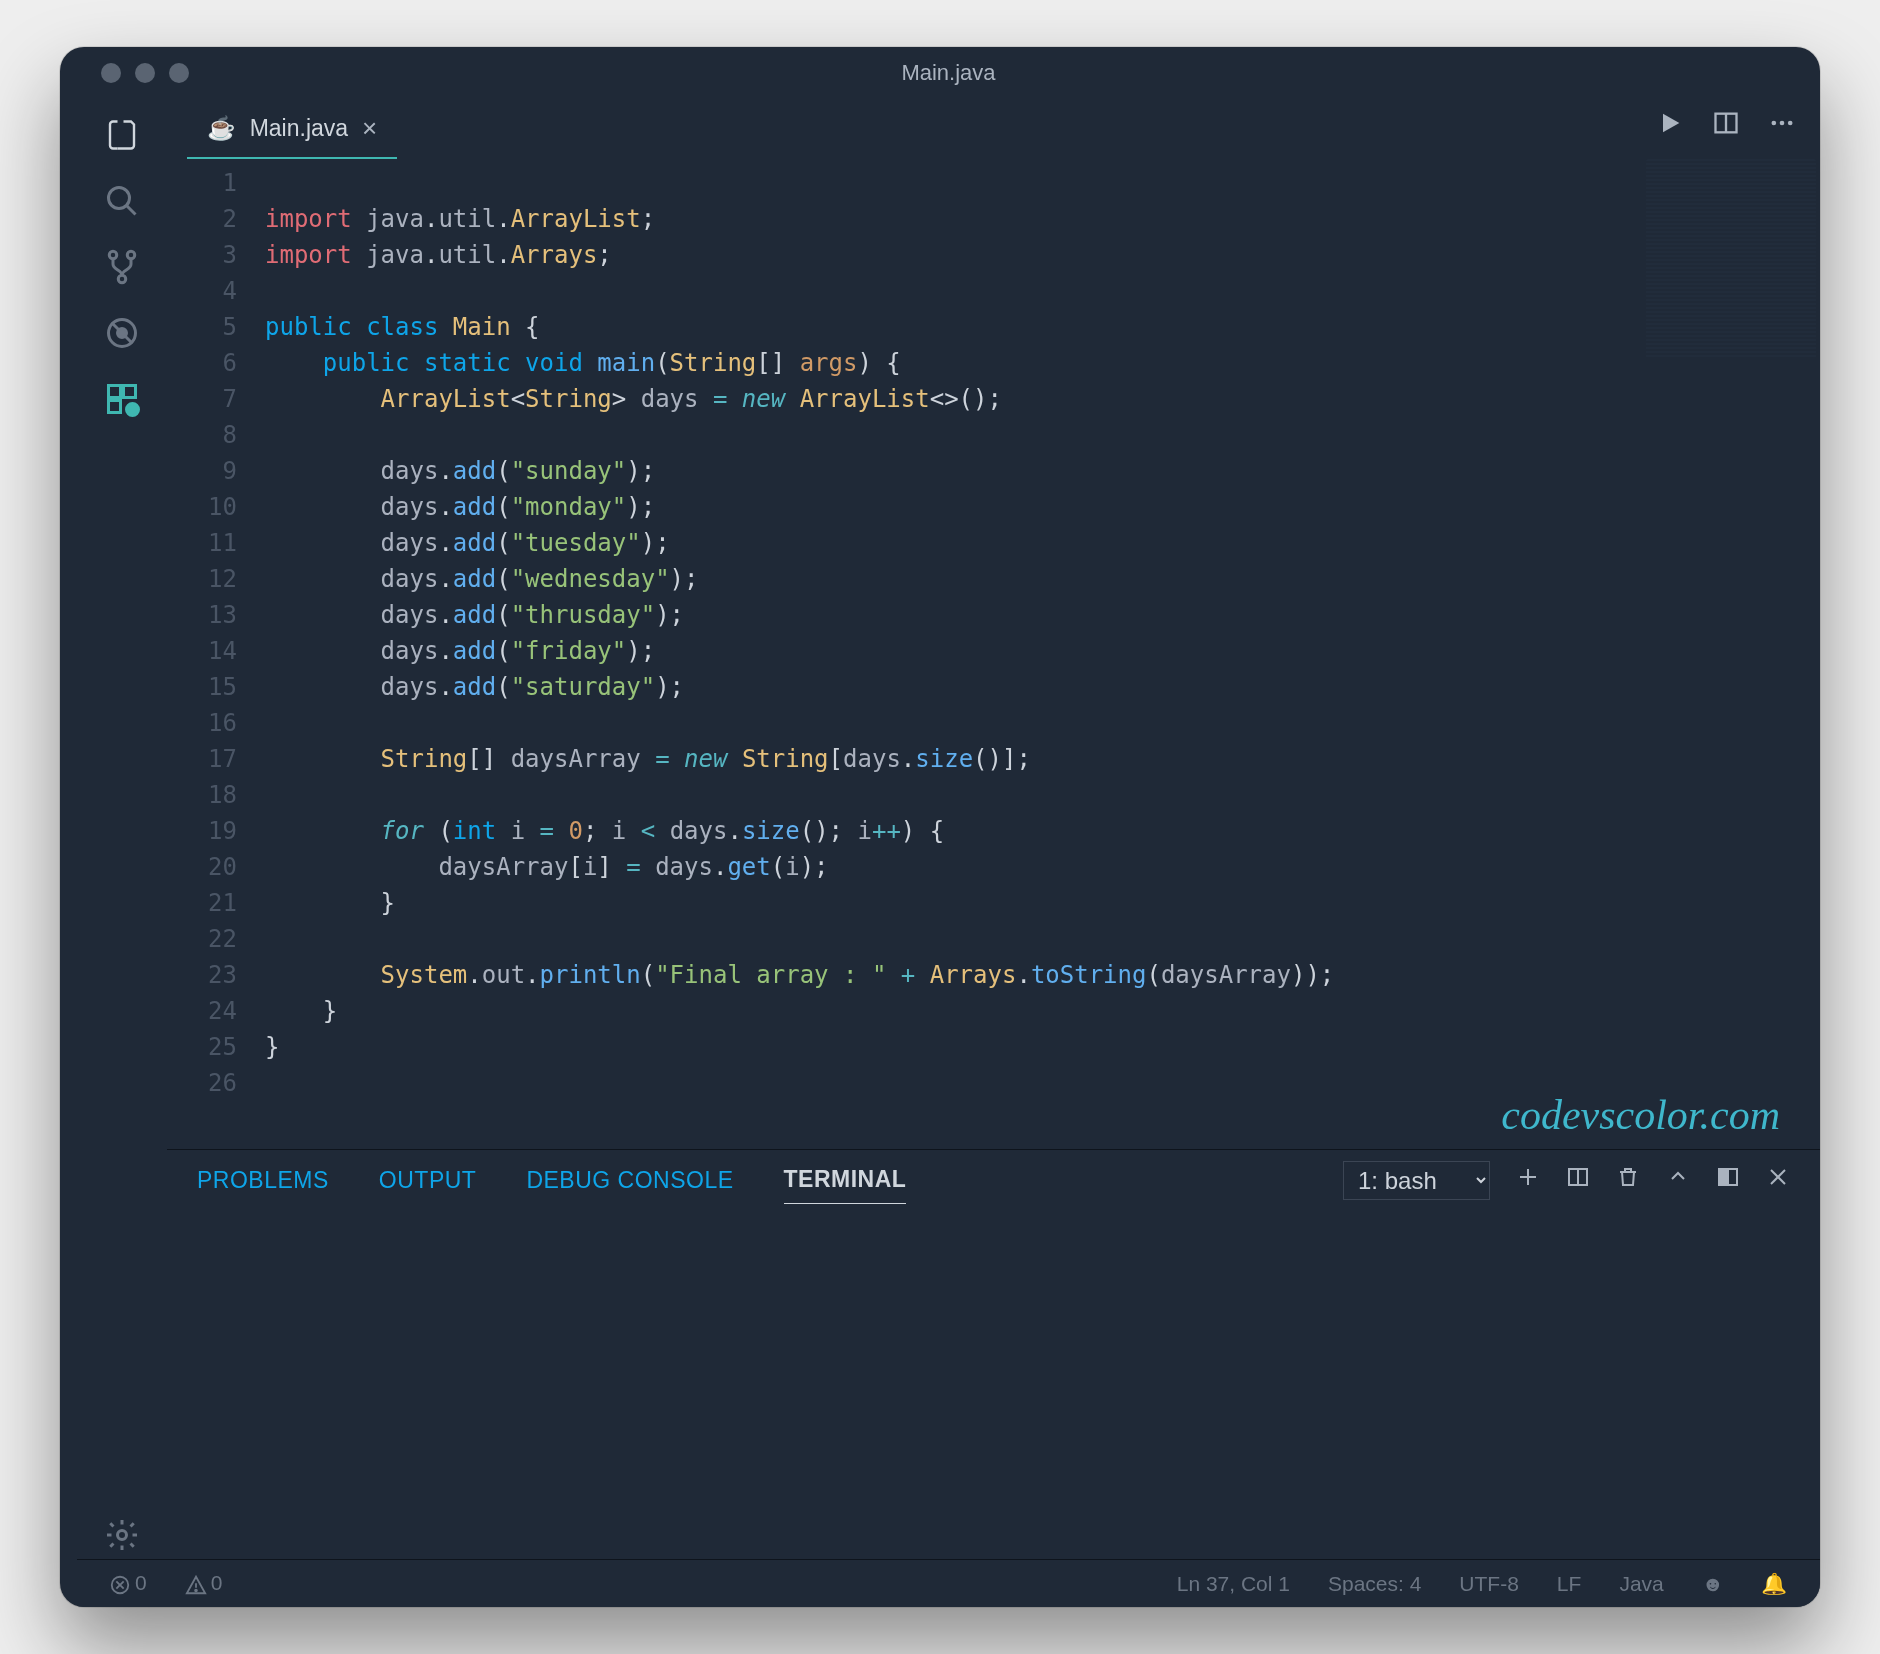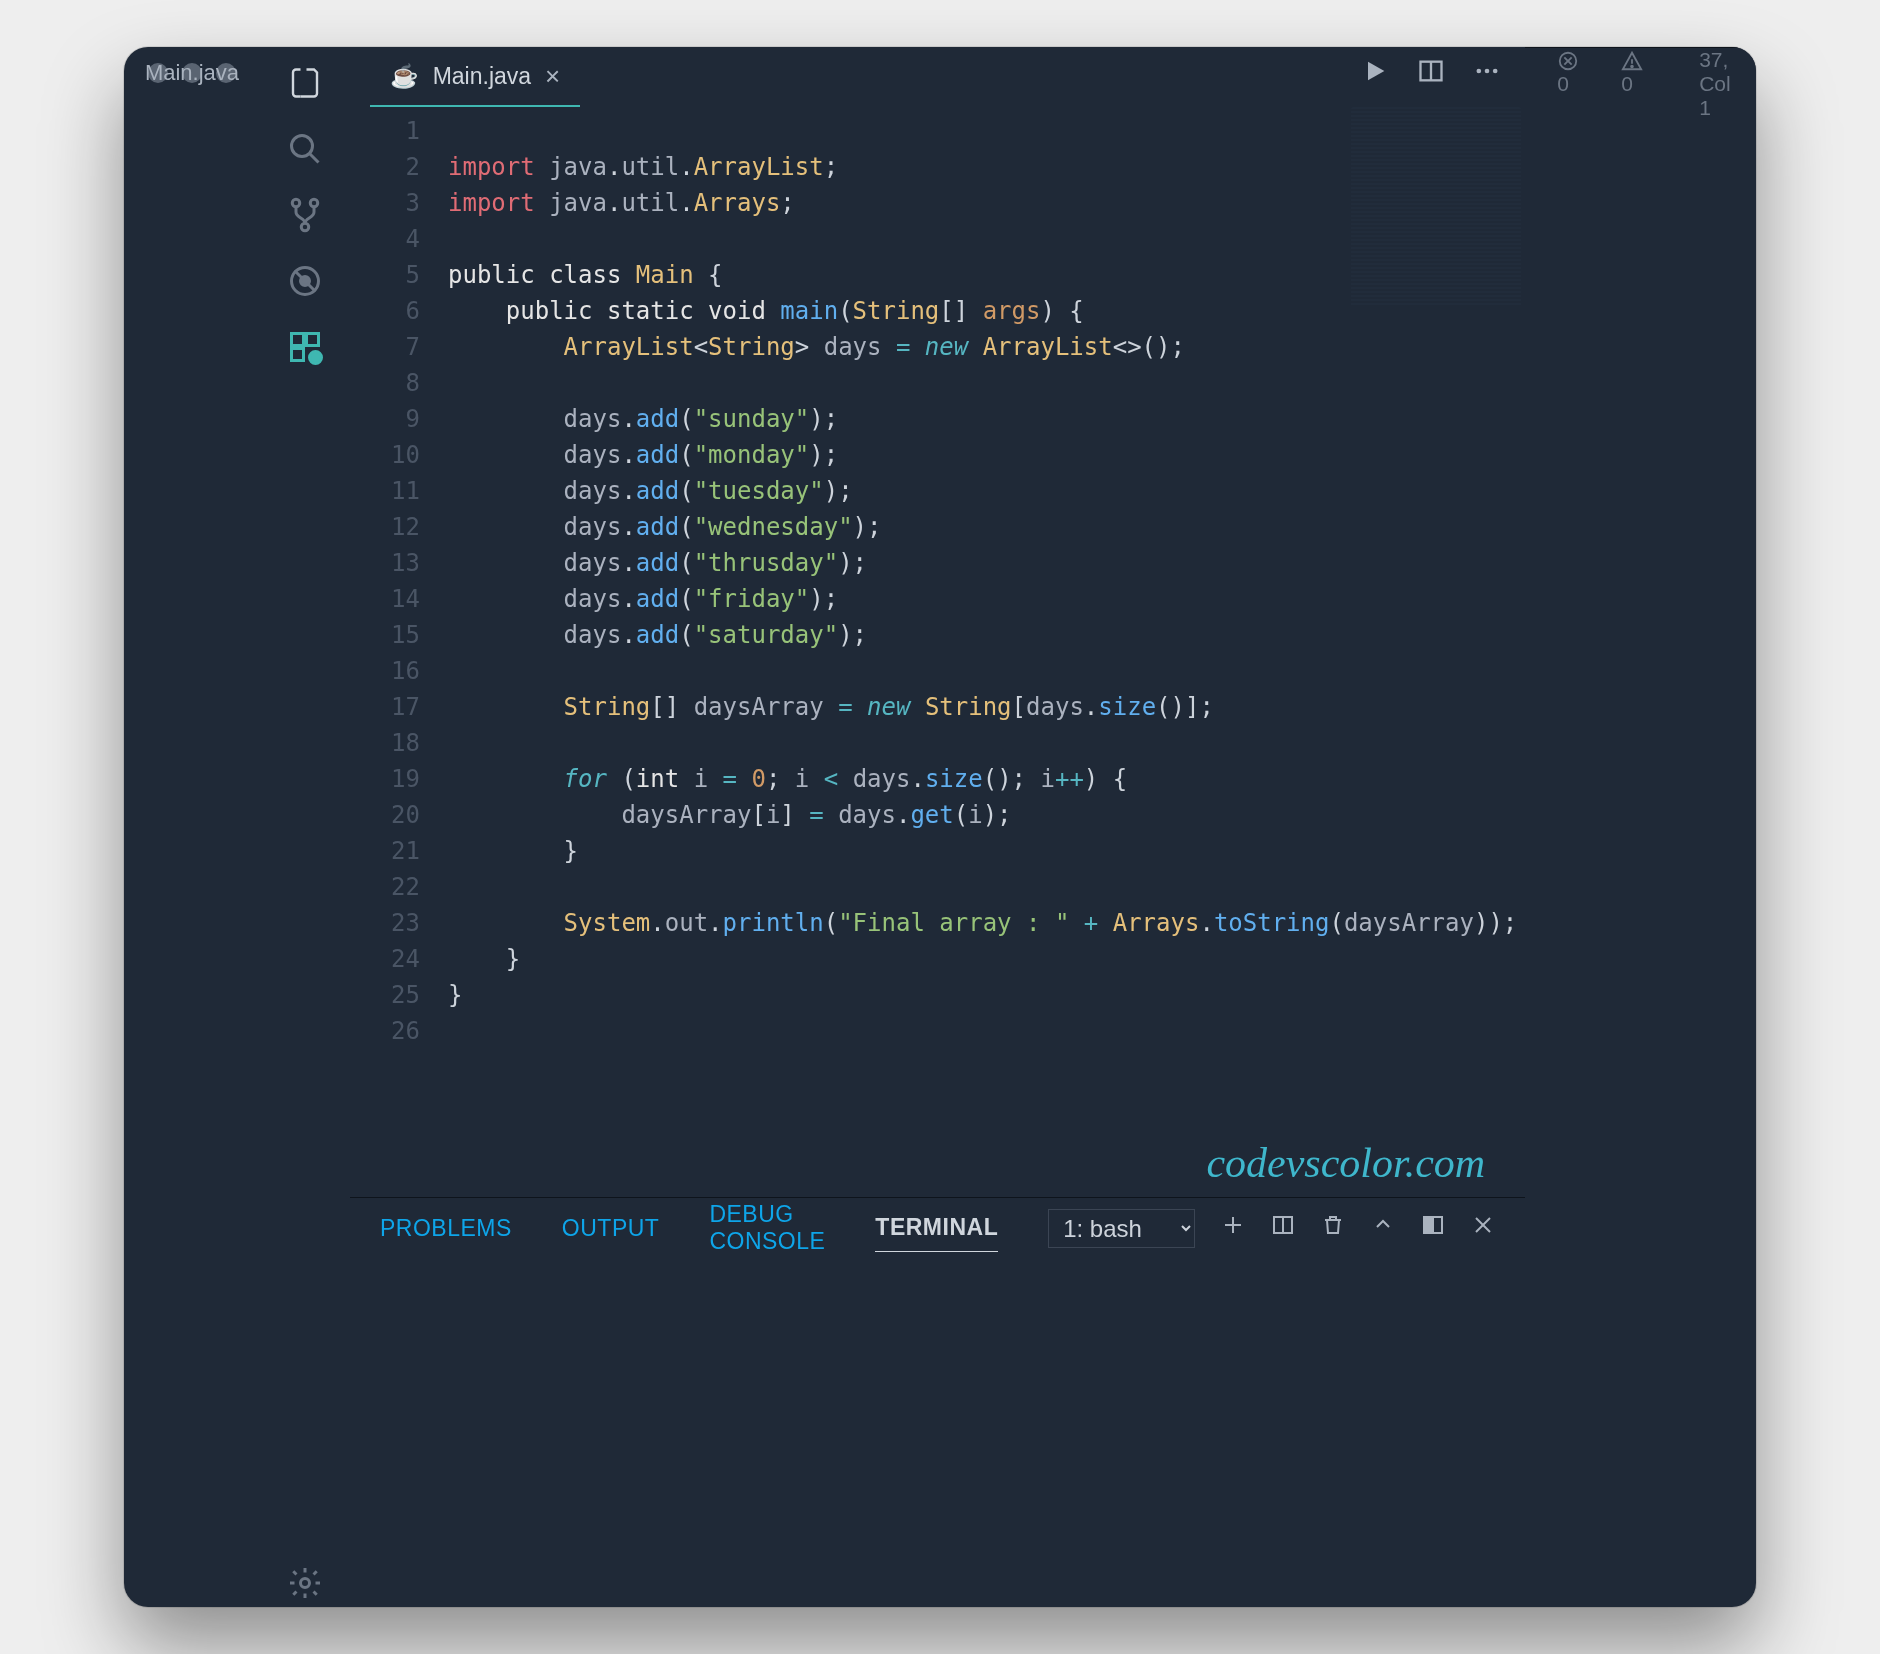--- a/index.html
+++ b/index.html
@@ -1,17 +1,17 @@
 <!DOCTYPE html>
 <html><head>
 <meta charset="utf-8">
 <style>
 * { margin:0; padding:0; box-sizing:border-box; }
 body { background:#eee; font-family:-apple-system,BlinkMacSystemFont,"Segoe UI",Arial,sans-serif; display:flex; align-items:center; justify-content:center; height:1654px; width:1880px; }
-.window { width:1632px; height:1560px; background:#1f2937; border-radius:24px; box-shadow:0 40px 80px rgba(0,0,0,.4),0 0 0 1px rgba(0,0,0,.1); overflow:hidden; display:flex; flex-direction:row; }
+.window { width:1760px; height:1560px; background:#1f2937; border-radius:24px; box-shadow:0 40px 80px rgba(0,0,0,.4),0 0 0 1px rgba(0,0,0,.1); overflow:hidden; display:flex; flex-direction:column;padding-left:17px; }
 .titlebar { height:52px; display:flex; align-items:center; padding:0 24px; position:relative; }
 .traffic { display:flex; gap:14px; }
 .dot { width:20px; height:20px; border-radius:50%; background:#5a6472; }
 .title { position:absolute; left:50%; transform:translateX(-50%); color:#aab3bf; font-size:22px; }
 .main { flex:1; display:flex; }
 .activitybar { width:90px; background:#1f2937; display:flex; flex-direction:column; align-items:center; padding-top:12px; gap:18px; }
 .activitybar .spacer { flex:1; }
 .ab-icon { width:48px; height:48px; display:flex; align-items:center; justify-content:center; color:#6b7583; cursor:pointer; }
 .ab-icon.active { color:#d0d6dd; }
 .ab-icon svg { width:36px; height:36px; }
@@ -19,21 +19,21 @@
 .tabs { height:60px; display:flex; align-items:stretch; padding-left:20px; }
 .tab { display:flex; align-items:center; gap:14px; padding:0 20px; color:#d0d6dd; border-bottom:2px solid #3fb7b1; font-size:23px; cursor:pointer; }
 .tab .close { color:#aab3bf; font-size:26px; }
 .editor-actions { position:absolute; right:24px; top:10px; display:flex; gap:28px; color:#aab3bf; }
 .editor-actions svg { width:28px; height:28px; }
 .code-area { flex:1; display:flex; font-family:"Menlo","Monaco","Consolas",monospace; font-size:24px; line-height:36px; overflow:hidden; position:relative; padding-top:6px; }
 .gutter { width:90px; text-align:right; color:#4a5565; padding-right:20px; user-select:none; }
 .code { flex:1; color:#cdd3db; white-space:pre; padding-left:8px; }
 .minimap { position:absolute; right:4px; top:0; width:170px; height:200px; background:linear-gradient(#263241 2px,transparent 2px) 0 0/2px 4px; opacity:.4; border-radius:2px; pointer-events:none; }
 
-.kw{color:#e5e5e5}.kw2{color:#e06c75}.cls{color:#e5c07b}.fn{color:#61afef}.str{color:#98c379}.num{color:#d19a66}.var{color:#abb2bf}.pun{color:#56b6c2}.id{color:#d19a66}.new{color:#56b6c2;font-style:italic}.typ{color:#e5c07b}
+.kw{color:#0ea5e9}.kw2{color:#e06c75}.cls{color:#e5c07b}.fn{color:#61afef}.str{color:#98c379}.num{color:#d19a66}.var{color:#abb2bf}.pun{color:#56b6c2}.id{color:#d19a66}.new{color:#56b6c2;font-style:italic}.typ{color:#e5c07b}
 .panel { height:410px; border-top:1px solid #0e141c; display:flex; flex-direction:column; color:#cdd3db; font-size:23px; }
 .panel-tabs { display:flex; align-items:center; height:60px; padding:0 30px; gap:50px; }
 .ptab { color:#0ea5e9; letter-spacing:.5px; cursor:pointer; padding:10px 0;}
 .ptab.active { color:#d0d6dd; border-bottom:1px solid #d0d6dd;font-weight:bold; }
 .panel-right { margin-left:auto; display:flex; align-items:center; gap:26px; color:#aab3bf; }
 .term-select { background:#1f2937; border:1px solid #3b4554; color:#cdd3db; padding:4px 36px 4px 10px; font-size:24px; cursor:pointer; }
 .panel-right svg { width:24px; height:24px; cursor:pointer; }
 .term-body { flex:1; padding:4px 30px; font-family:"Menlo","Monaco",monospace; font-size:23px; line-height:34px; color:#aab3bf; white-space:pre; }
 .watermark { position:absolute; right:40px; bottom:420px; font-family:cursive,"Comic Sans MS"; font-size:42px; color:#3fb7cc; font-style:italic; }
 .statusbar { height:48px; background:#1f2937; border-top:1px solid #0e141c; display:flex; align-items:center; padding:0 20px; color:#6b7583; font-size:21px; gap:14px; }

